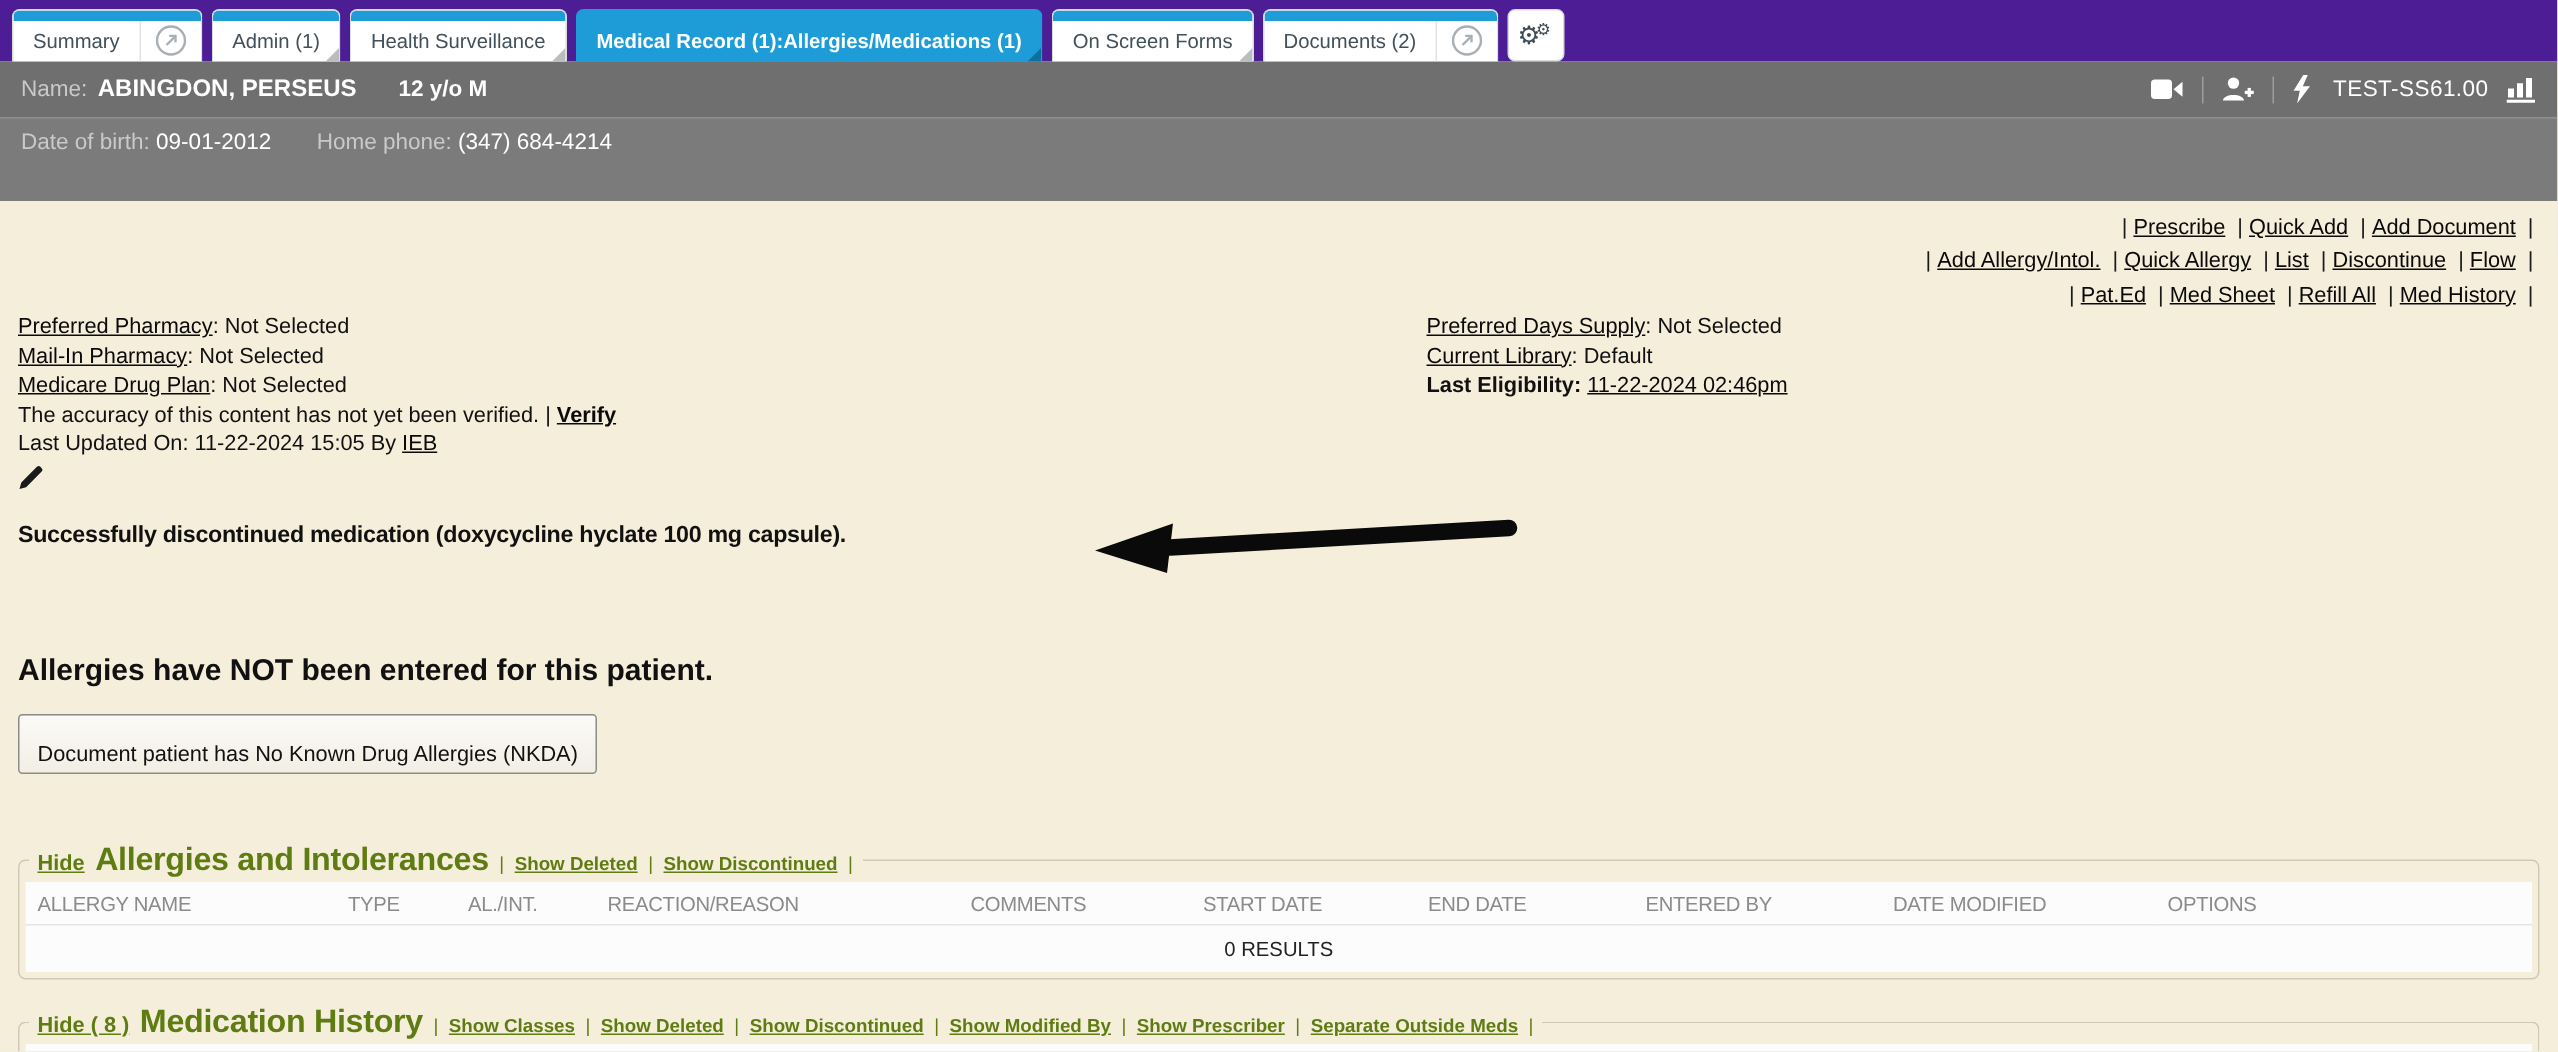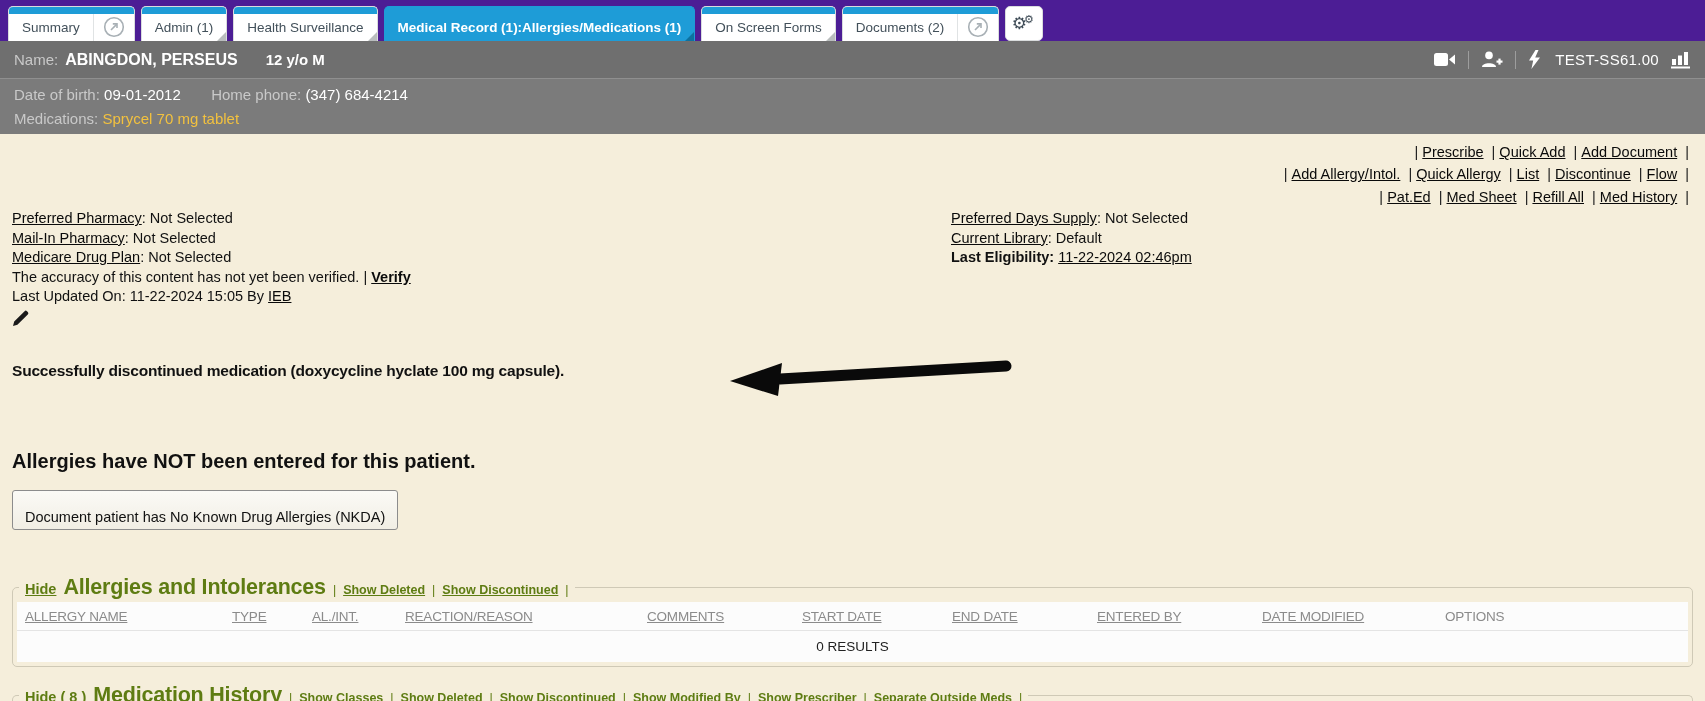--- a/index.html
+++ b/index.html
@@ -46,21 +46,21 @@
   .pipe::before { content:"|"; color:#1a1a1a; }
   .plinks { text-align:right; font-size:14.5px; line-height:22.4px; }
   .plinks .pipe { margin:0 4px; }
 
   .info-row { display:flex; justify-content:space-between; margin-top:1px; font-size:14.5px; }
   .info-left { line-height:19.5px; }
   .info-right { width:742px; line-height:19.5px; }
   .bold { font-weight:bold; }
   .pencil-row { margin-top:3px; height:18px; }
 
-  .status-row { margin-top:34px; font-weight:bold; font-size:15.5px; position:relative; letter-spacing:-0.2px; }
+  .status-row { margin-top:20px; font-weight:bold; font-size:15.5px; position:relative; letter-spacing:-0.2px; }
   .anno-arrow { position:absolute; left:706px; top:-12px; pointer-events:none; }
 
   .notice { margin-top:70px; font-weight:bold; font-size:20px; }
 
   .nkda { margin-top:17px; display:inline-block; font-family:"Liberation Sans",sans-serif; font-size:14.5px;
           color:#111; padding:18px 12px 4px; background:linear-gradient(#fbfaf6,#f1eee4);
           border:1px solid #8c8c8c; border-radius:3px; cursor:pointer; }
 
   
   fieldset.section { border:1px solid #cfc9b6; border-radius:5px; padding:2px 4px 4px; }
@@ -68,21 +68,21 @@
   #medications-section { margin-top:16px; border-bottom:none; height:60px; }
   legend { display:flex; align-items:baseline; gap:7px; padding:0 6px; margin-left:2px; white-space:nowrap; }
   .hide-link { color:#5e7c12; font-weight:bold; font-size:14.5px; }
   .sec-title { color:#5e7c12; font-weight:bold; font-size:21.5px; letter-spacing:-0.2px; }
   .show-link { color:#5e7c12; font-weight:bold; font-size:12.5px; }
   .lp::before { content:"|"; color:#5e7c12; font-size:12.5px; }
 
   table.grid { width:100%; border-collapse:collapse; background:#fcfcfc; }
   table.grid th { font-size:13.5px; color:#8b8b8b; font-weight:normal; text-align:left;
                   padding:7px 8px 6px; white-space:nowrap; letter-spacing:-0.2px; }
-  table.grid th .u { text-decoration:underline; }
+  table.grid th .u { }
   .allergy-grid th { border-bottom:1px solid #e4e4e4; }
   .results-cell { text-align:center; font-size:13.5px; color:#222; padding:8px; }
   .med-grid th { vertical-align:bottom; padding-top:17px; line-height:15px; }
 </style>
 </head>
 <body>
 
 <div class="page">
 
   <div class="tabbar">
@@ -163,24 +163,20 @@
     </span>
   </div>
 
   <div class="band2">
     <div>
       <span class="lbl">Date of birth:</span>
       <span class="val">09-01-2012</span>
       <span class="sp"></span>
       <span class="lbl">Home phone:</span>
       <span class="val">(347) 684-4214</span>
-    </div>
-    <div>
-      <span class="lbl">Medications:</span>
-      <span class="val-gold">Sprycel 70 mg tablet</span>
     </div>
   </div>
 
   <div class="content">
 
     
     <div class="plinks">
       <div>
         <span class="pipe"></span><a>Prescribe</a>
         <span class="pipe"></span><a>Quick Add</a>

